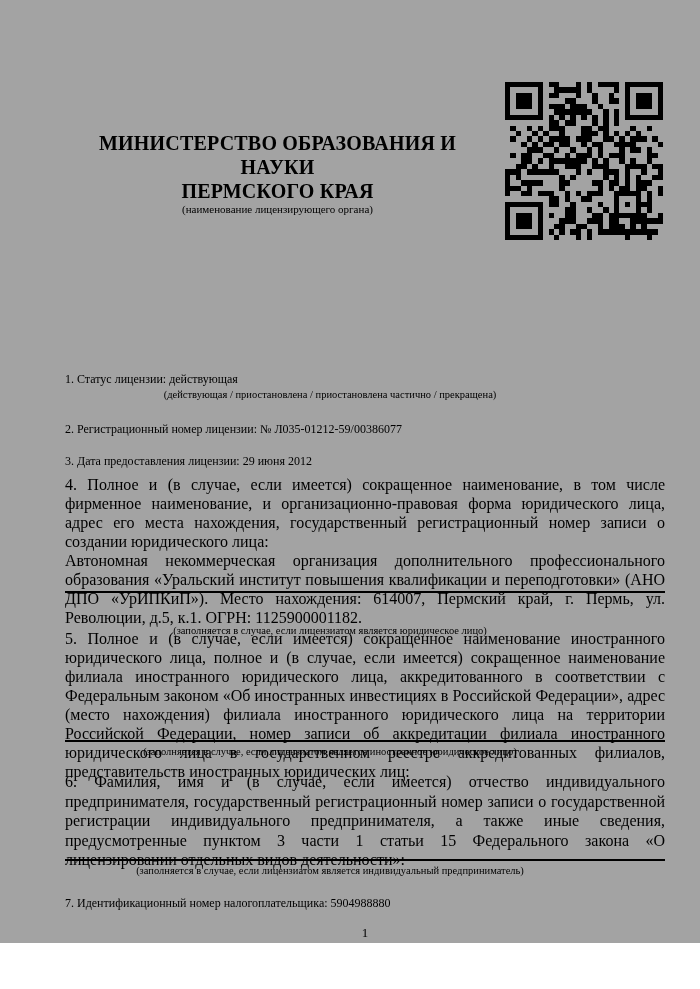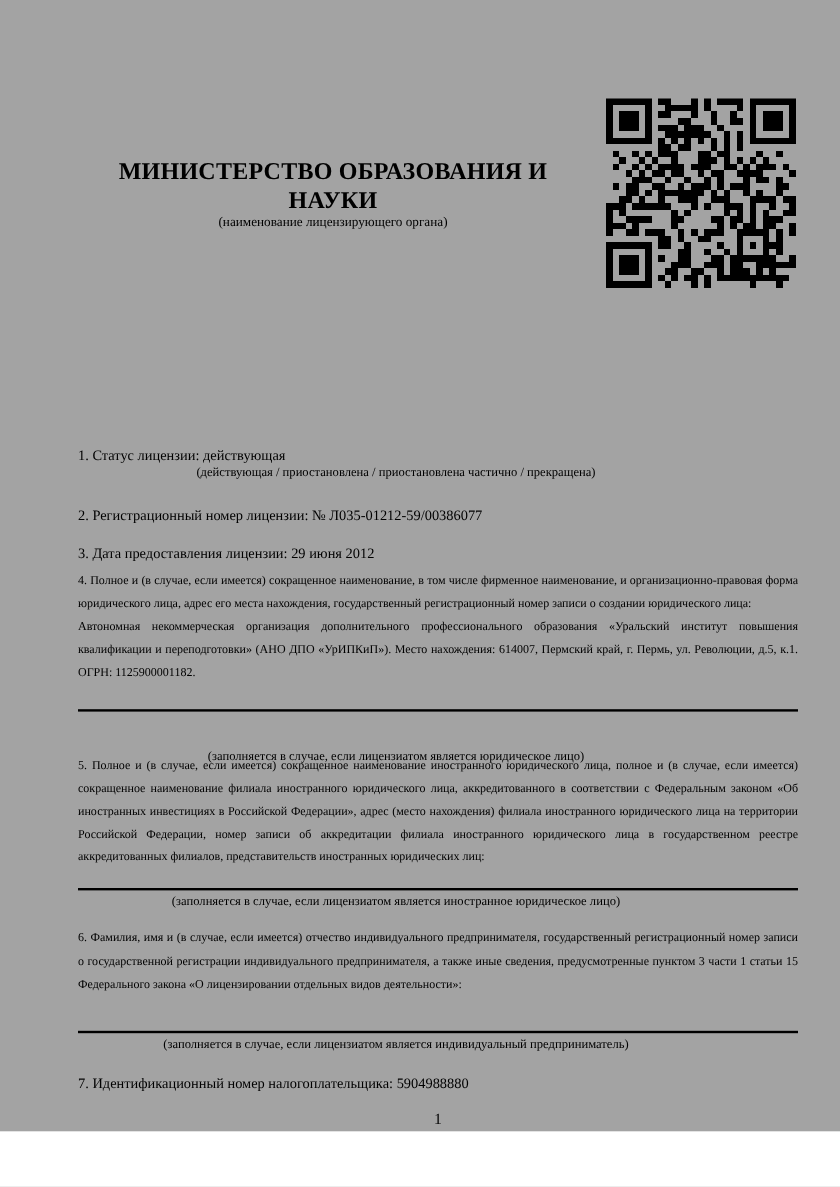--- a/index.html
+++ b/index.html
@@ -11,34 +11,35 @@
     overflow:hidden;
   }
   .abs{position:absolute;}
   .org-block{left:65px;top:131px;width:425px;text-align:center;}
   .org-name{font-weight:bold;font-size:20px;line-height:24px;letter-spacing:.2px;}
   .org-caption{font-size:11px;line-height:13px;}
   .qr-wrap{left:503px;top:82px;width:162px;height:158px;}
   .qr-wrap svg{display:block;width:162px;height:158px;shape-rendering:crispEdges;}
   .doc-title{left:65px;top:301px;width:600px;text-align:center;font-size:15px;line-height:19px;}
   .line-item{left:65px;width:600px;font-size:12px;line-height:18px;}
-  .para{left:65px;width:600px;font-size:10px;text-align:justify;}
+  .para{left:65px;width:600px;font-size:16px;text-align:justify;}
   .para .v{display:block;}
   .rule{left:65px;width:600px;height:2px;background:#000000;}
   .rule-caption{left:65px;width:530px;text-align:center;font-size:10.5px;line-height:13px;}
   .page-num{left:65px;top:925px;width:600px;text-align:center;font-size:13px;}
 </style>
 </head>
 <body>
 
 <div class="page">
 
   <div class="abs org-block">
     <div class="org-name">
       <div>МИНИСТЕРСТВО ОБРАЗОВАНИЯ И НАУКИ</div>
+      <div>ПЕРМСКОГО КРАЯ</div>
     </div>
     <div class="org-caption">(наименование лицензирующего органа)</div>
   </div>
 
   <div class="abs qr-wrap">
     <svg id="qr-svg" viewBox="0 0 29 29" xmlns="http://www.w3.org/2000/svg">
         <rect x="0" y="0" width="1" height="1" fill="#000000"></rect>
         <rect x="1" y="0" width="1" height="1" fill="#000000"></rect>
         <rect x="2" y="0" width="1" height="1" fill="#000000"></rect>
         <rect x="3" y="0" width="1" height="1" fill="#000000"></rect>

